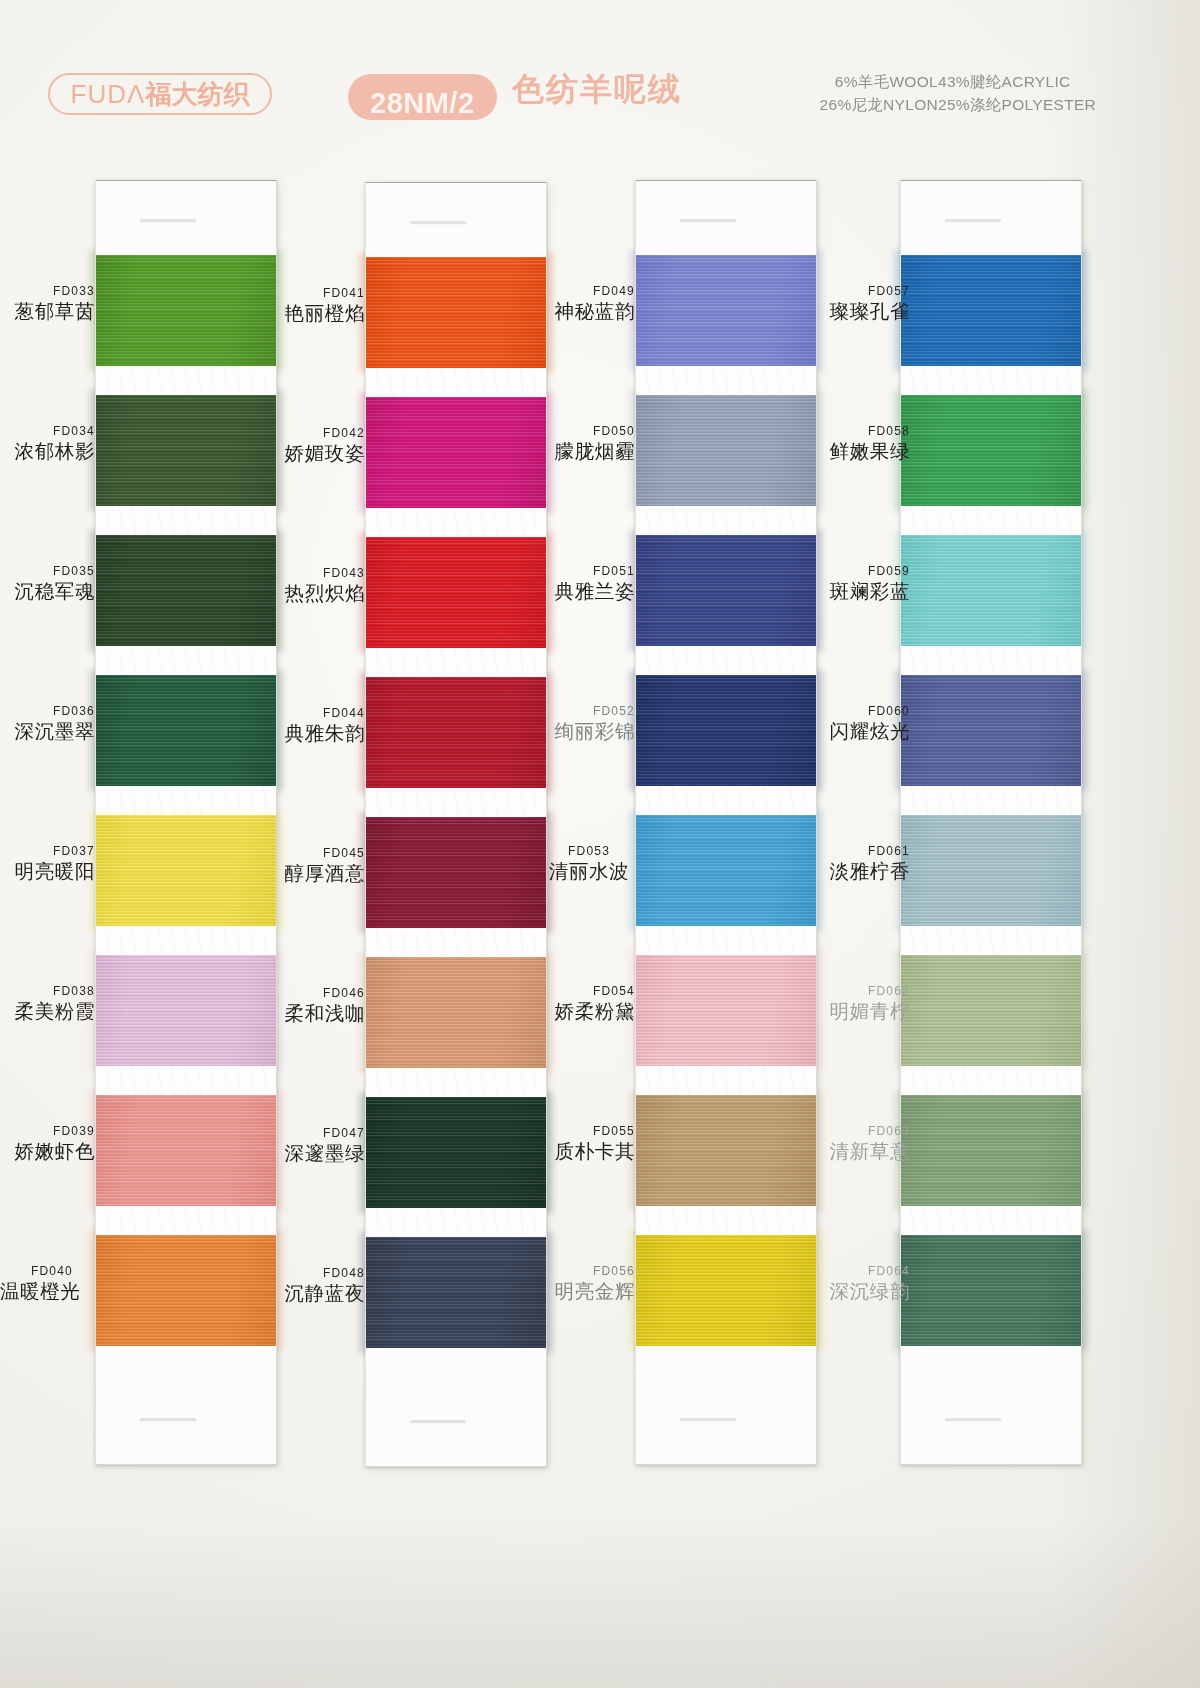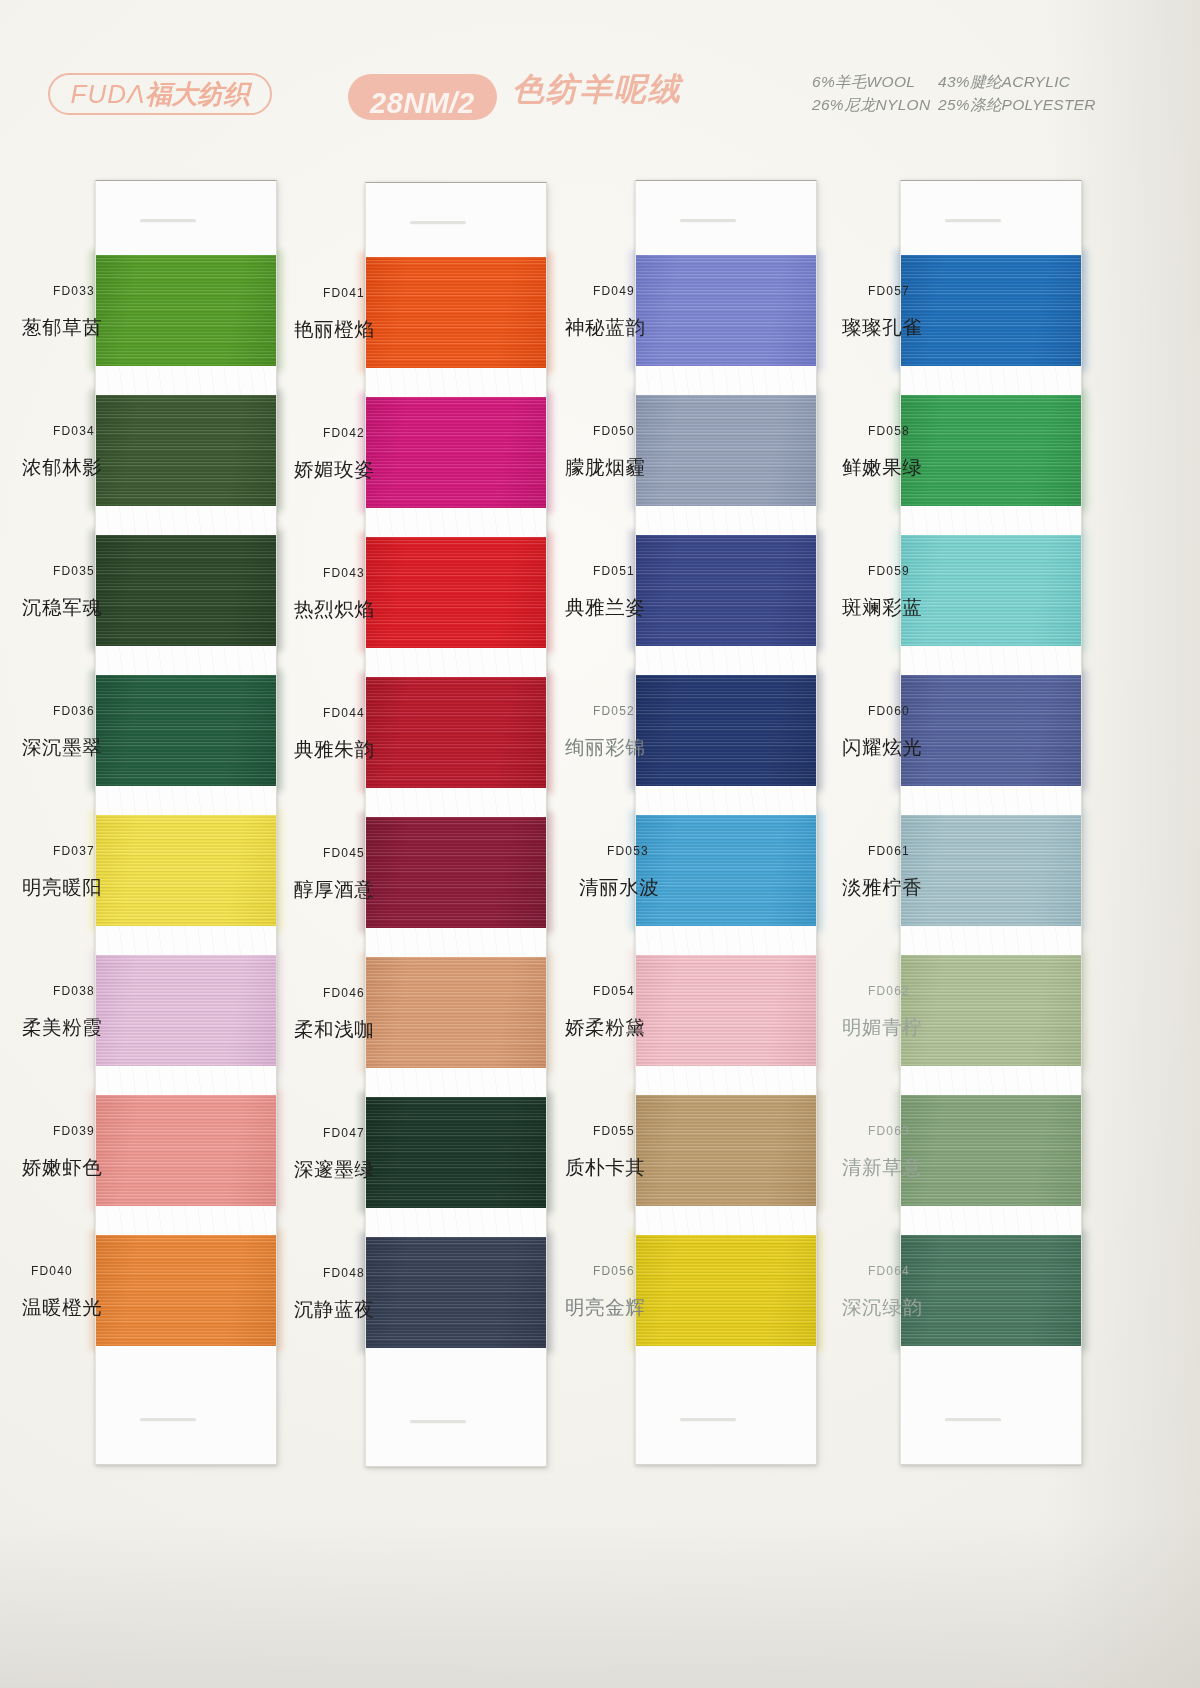--- a/index.html
+++ b/index.html
@@ -34,21 +34,20 @@
     z-index: 1;
   }
 
   
   .header {
     position: absolute;
     top: 0; left: 0;
     width: 1140px;
     height: 150px;
     z-index: 5;
-    font-style: italic;
   }
 
   .logo-badge {
     position: absolute;
     left: 48px;
     top: 73px;
     width: 224px;
     height: 42px;
     border: 2.2px solid #f0b9a6;
     border-radius: 21px;
@@ -103,21 +102,21 @@
   .composition {
     position: absolute;
     left: 812px;
     top: 70px;
     color: #8d918d;
     font-size: 15.5px;
     line-height: 23px;
     letter-spacing: 0.3px;
     white-space: nowrap;
   }
-  .comp-row { display: flex; }
+  .comp-row { display: flex; text-align: right; }
   .comp-a { width: 126px; }
   .comp-b { }
 
   
   .board {
     position: absolute;
     inset: 0;
     z-index: 3;
   }
 
@@ -223,22 +222,21 @@
     font-size: 12px;
     color: #262626;
     letter-spacing: 1.2px;
     font-weight: 400;
   }
   .label-name {
     font-size: 19.5px;
     color: #1e1e1e;
     letter-spacing: 0.6px;
     font-weight: 500;
-    margin-top: 16px;
-    padding-left: 22px;
+    margin-top: 0;
   }
   .label.faded .label-code,
   .label.faded .label-name { color: #7f8582; }
   .label.faded2 .label-code,
   .label.faded2 .label-name { color: #9aa19d; }
 </style>
 </head>
 <body>
 
 <div class="paper-bg"></div>
@@ -465,21 +463,21 @@
       <div class="label-name">朦胧烟霾</div>
     </div>
     <div class="label" style="left: 543px; width: 92px; top: 563.5px;">
       <div class="label-code">FD051</div>
       <div class="label-name">典雅兰姿</div>
     </div>
     <div class="label faded" style="left: 543px; width: 92px; top: 703.5px;">
       <div class="label-code">FD052</div>
       <div class="label-name">绚丽彩锦</div>
     </div>
-    <div class="label" style="left: 557px; width: 92px; top: 843.5px;">
+    <div class="label" style="left: 543px; width: 92px; top: 843.5px; text-align: center;">
       <div class="label-code">FD053</div>
       <div class="label-name">清丽水波</div>
     </div>
     <div class="label" style="left: 543px; width: 92px; top: 983.5px;">
       <div class="label-code">FD054</div>
       <div class="label-name">娇柔粉黛</div>
     </div>
     <div class="label" style="left: 543px; width: 92px; top: 1123.5px;">
       <div class="label-code">FD055</div>
       <div class="label-name">质朴卡其</div>

